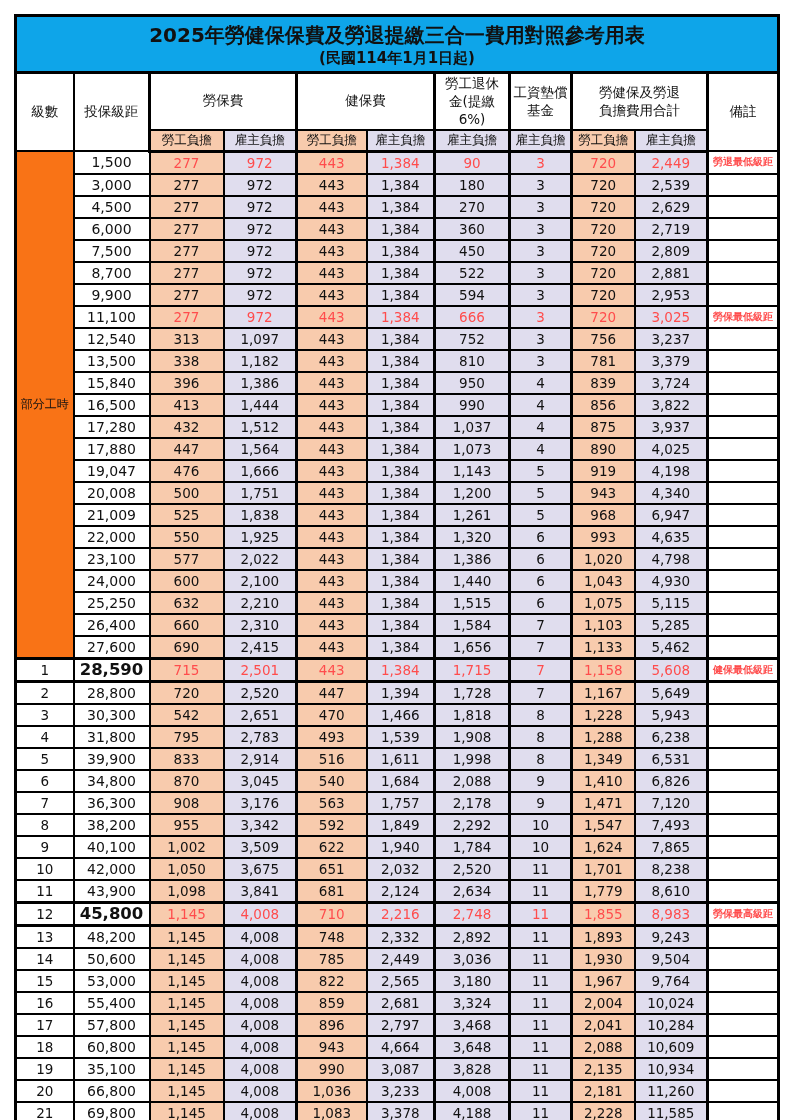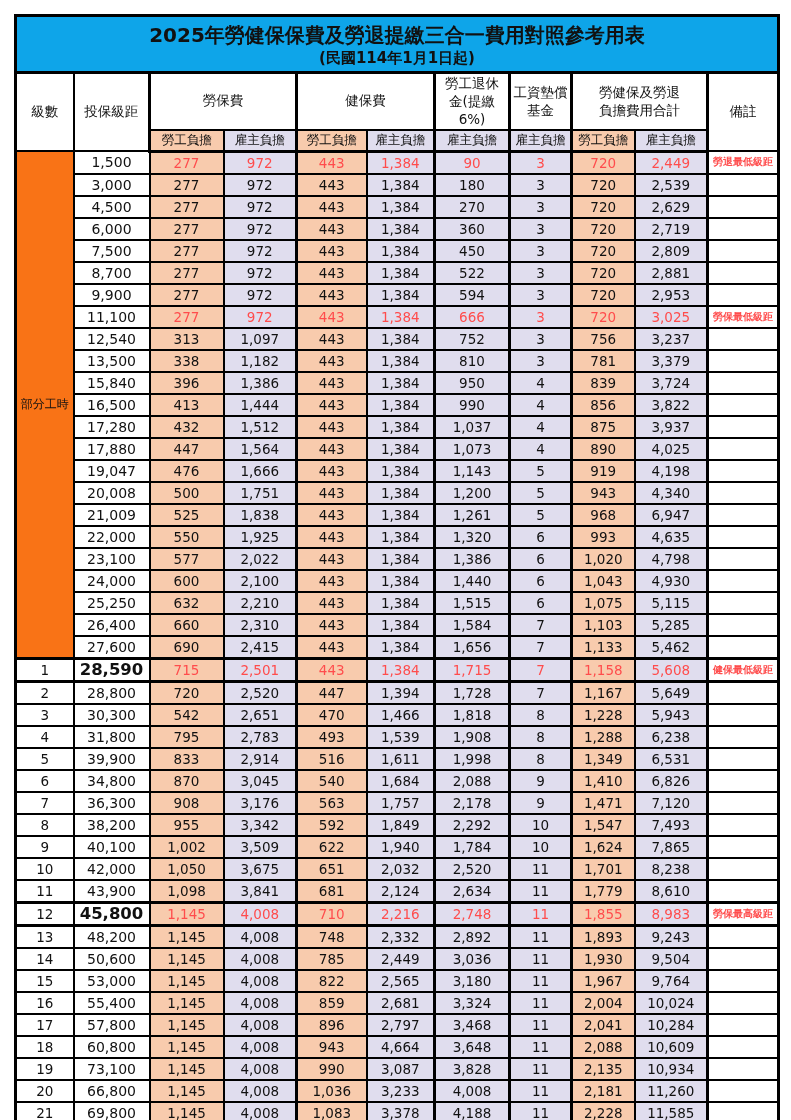--- a/index.html
+++ b/index.html
@@ -586,21 +586,21 @@
           <td class="emp gl v">943</td>
           <td class="er v">4,664</td>
           <td class="er gl v">3,648</td>
           <td class="er gl v">11</td>
           <td class="emp gl v">2,088</td>
           <td class="er v">10,609</td>
           <td class="note gl"></td>
         </tr>
         <tr>
           <td class="lvl">19</td>
-          <td class="brk">73,100</td>
+          <td class="brk">35,100</td>
           <td class="emp v">1,145</td>
           <td class="er v">4,008</td>
           <td class="emp gl v">990</td>
           <td class="er v">3,087</td>
           <td class="er gl v">3,828</td>
           <td class="er gl v">11</td>
           <td class="emp gl v">2,135</td>
           <td class="er v">10,934</td>
           <td class="note gl"></td>
         </tr>

